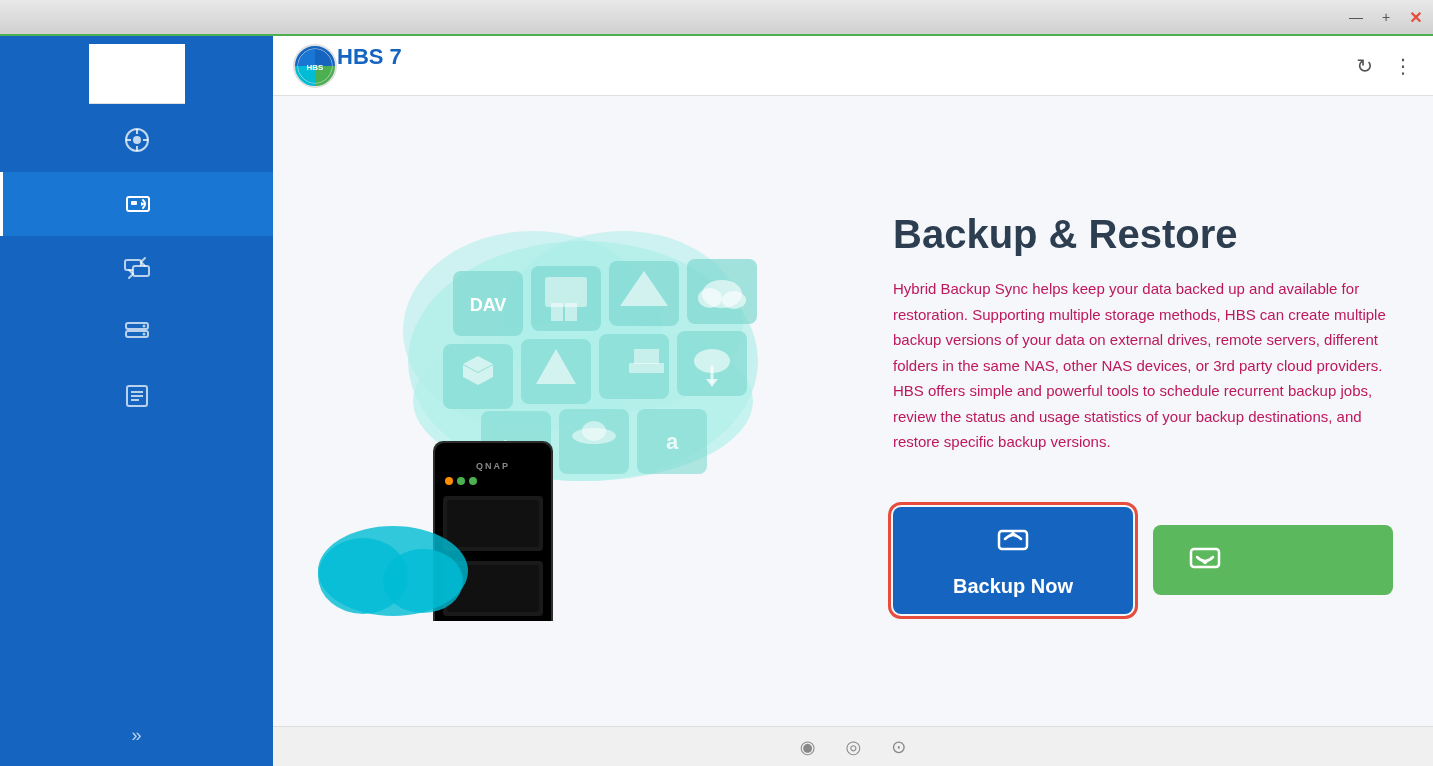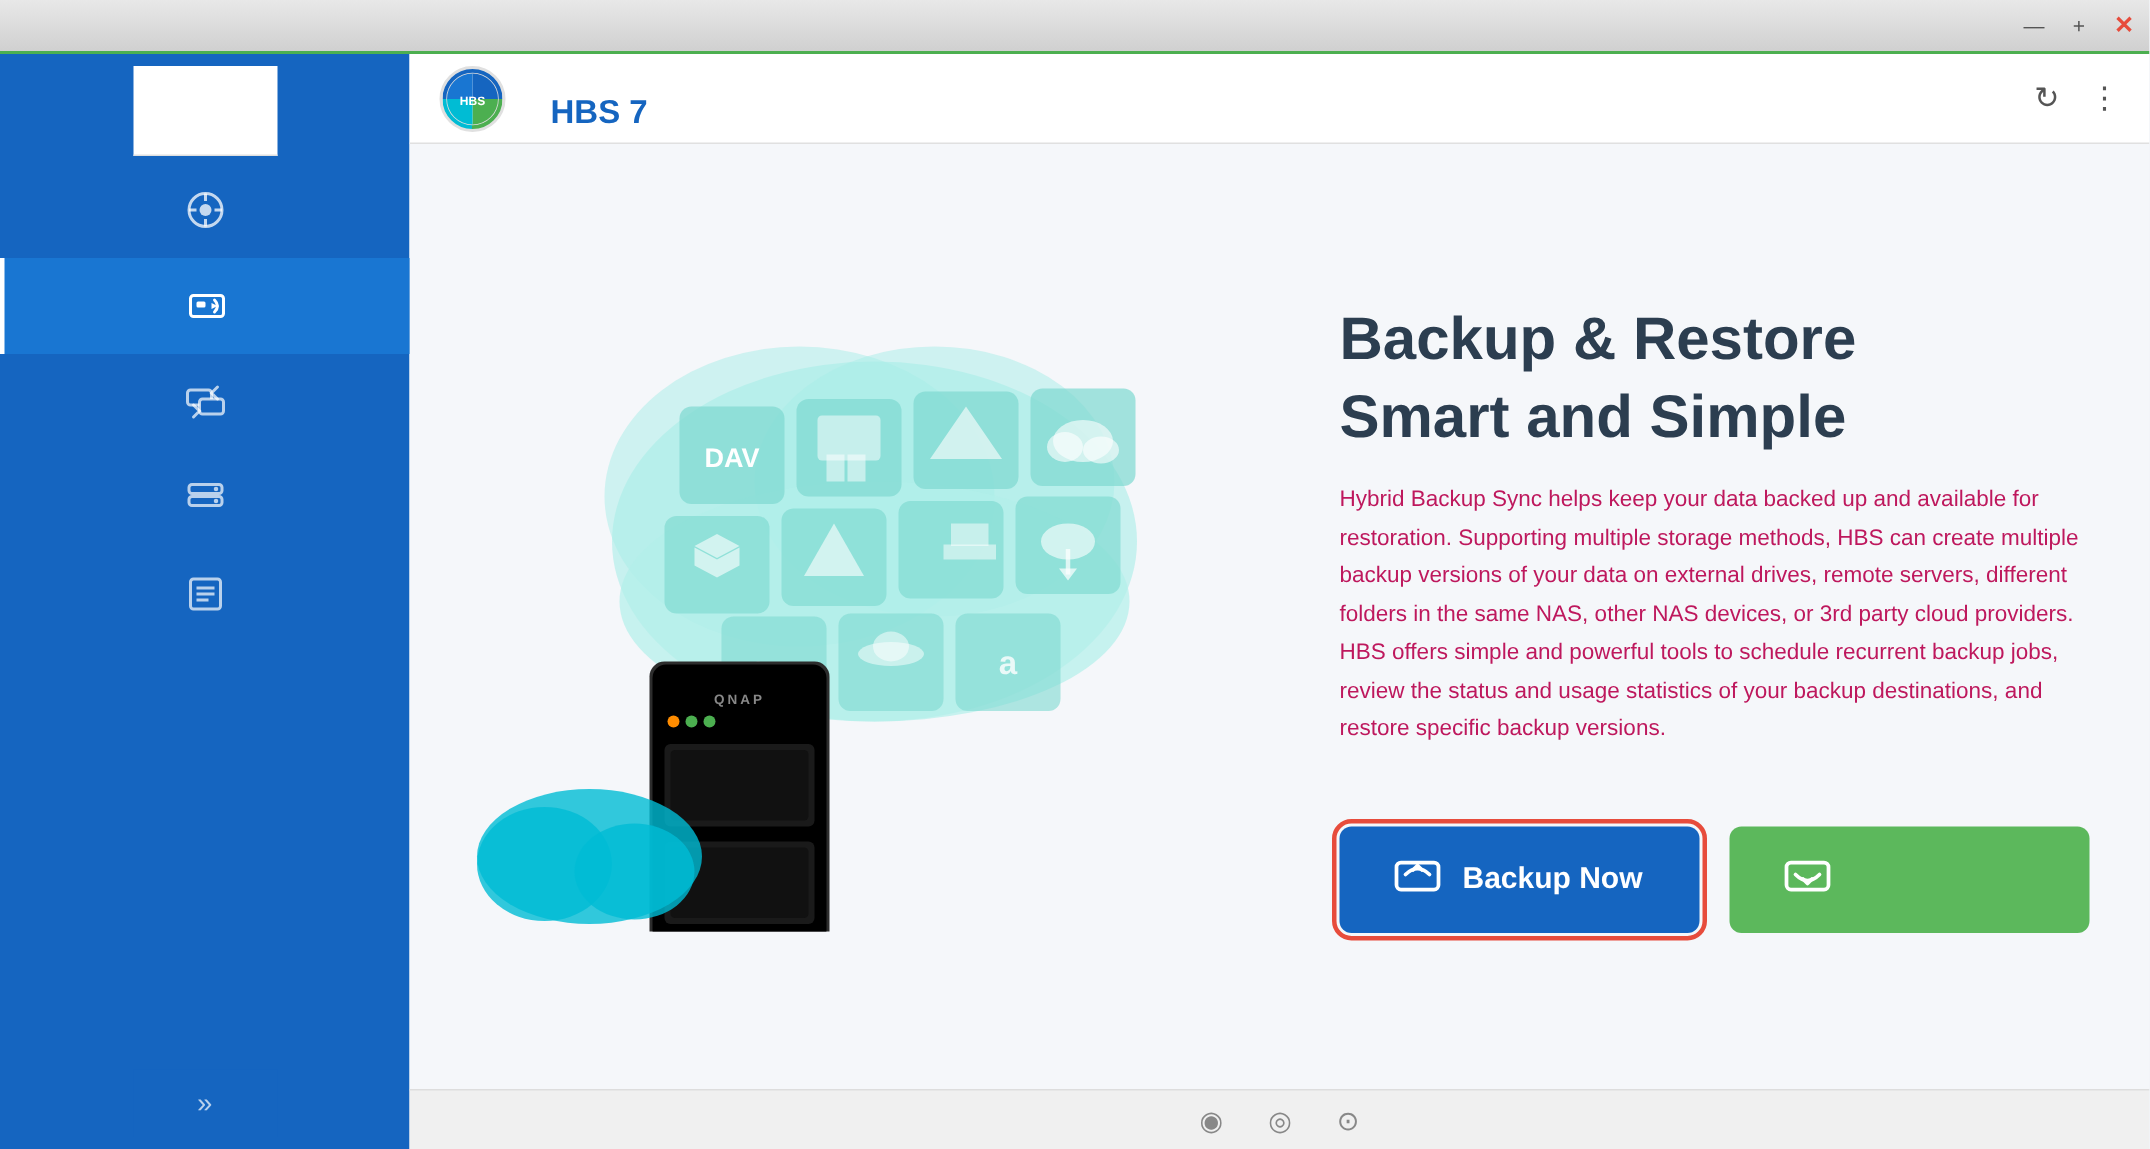--- a/index.html
+++ b/index.html
@@ -59,22 +59,22 @@
       background: #fff;
       display: flex;
       align-items: center;
       padding: 0 20px;
       border-bottom: 1px solid #e0e0e0;
       justify-content: space-between;
     }
 
     .header-left {
       display: flex;
-      align-items: flex-end;
-      gap: 30px;
+      align-items: flex-start;
+      gap: 0;
     }
 
     .app-logo {
       width: 44px;
       height: 44px;
       border-radius: 50%;
       background: conic-gradient(#1565C0 0deg 90deg, #4CAF50 90deg 180deg, #00BCD4 180deg 270deg, #1565C0 270deg 360deg);
       display: flex;
       align-items: center;
       justify-content: center;
@@ -213,20 +213,21 @@
       color: white;
       border: none;
       border-radius: 8px;
       padding: 16px 36px;
       font-size: 20px;
       font-weight: 600;
       cursor: pointer;
       outline: 3px solid #e74c3c;
       outline-offset: 2px;
       min-width: 240px;
+      flex-direction: column;
     }
 
     .btn-restore {
       display: flex;
       align-items: center;
       gap: 14px;
       background: #5CB85C;
       color: white;
       border: none;
       border-radius: 8px;
@@ -441,21 +442,20 @@
 
             <ellipse cx="80" cy="370" rx="75" ry="45" fill="#00BCD4" opacity="0.8"></ellipse>
             <ellipse cx="50" cy="375" rx="45" ry="38" fill="#00BCD4" opacity="0.8"></ellipse>
             <ellipse cx="110" cy="380" rx="40" ry="32" fill="#00BCD4" opacity="0.8"></ellipse>
           </svg>
         </div>
 
         <div class="text-content">
           <h1 class="main-heading">
             <span>Backup &amp; Restore</span><br>
-            <span>Smart and Simple</span>
           </h1>
           <p class="description">Hybrid Backup Sync helps keep your data backed up and available for restoration. Supporting multiple storage methods, HBS can create multiple backup versions of your data on external drives, remote servers, different folders in the same NAS, other NAS devices, or 3rd party cloud providers. HBS offers simple and powerful tools to schedule recurrent backup jobs, review the status and usage statistics of your backup destinations, and restore specific backup versions.</p>
 
           <div class="action-buttons">
             <button class="btn-backup">
               <span class="btn-icon">
                 <svg width="32" height="32" viewBox="0 0 32 32" fill="none">
                   <rect x="2" y="8" width="28" height="18" rx="3" stroke="white" stroke-width="2.5"></rect>
                   <path d="M8 16 Q16 8 24 16" stroke="white" stroke-width="2.5" fill="none" stroke-linecap="round"></path>
                   <path d="M13 13 L16 10 L19 13" stroke="white" stroke-width="2.5" fill="none" stroke-linecap="round" stroke-linejoin="round"></path>

